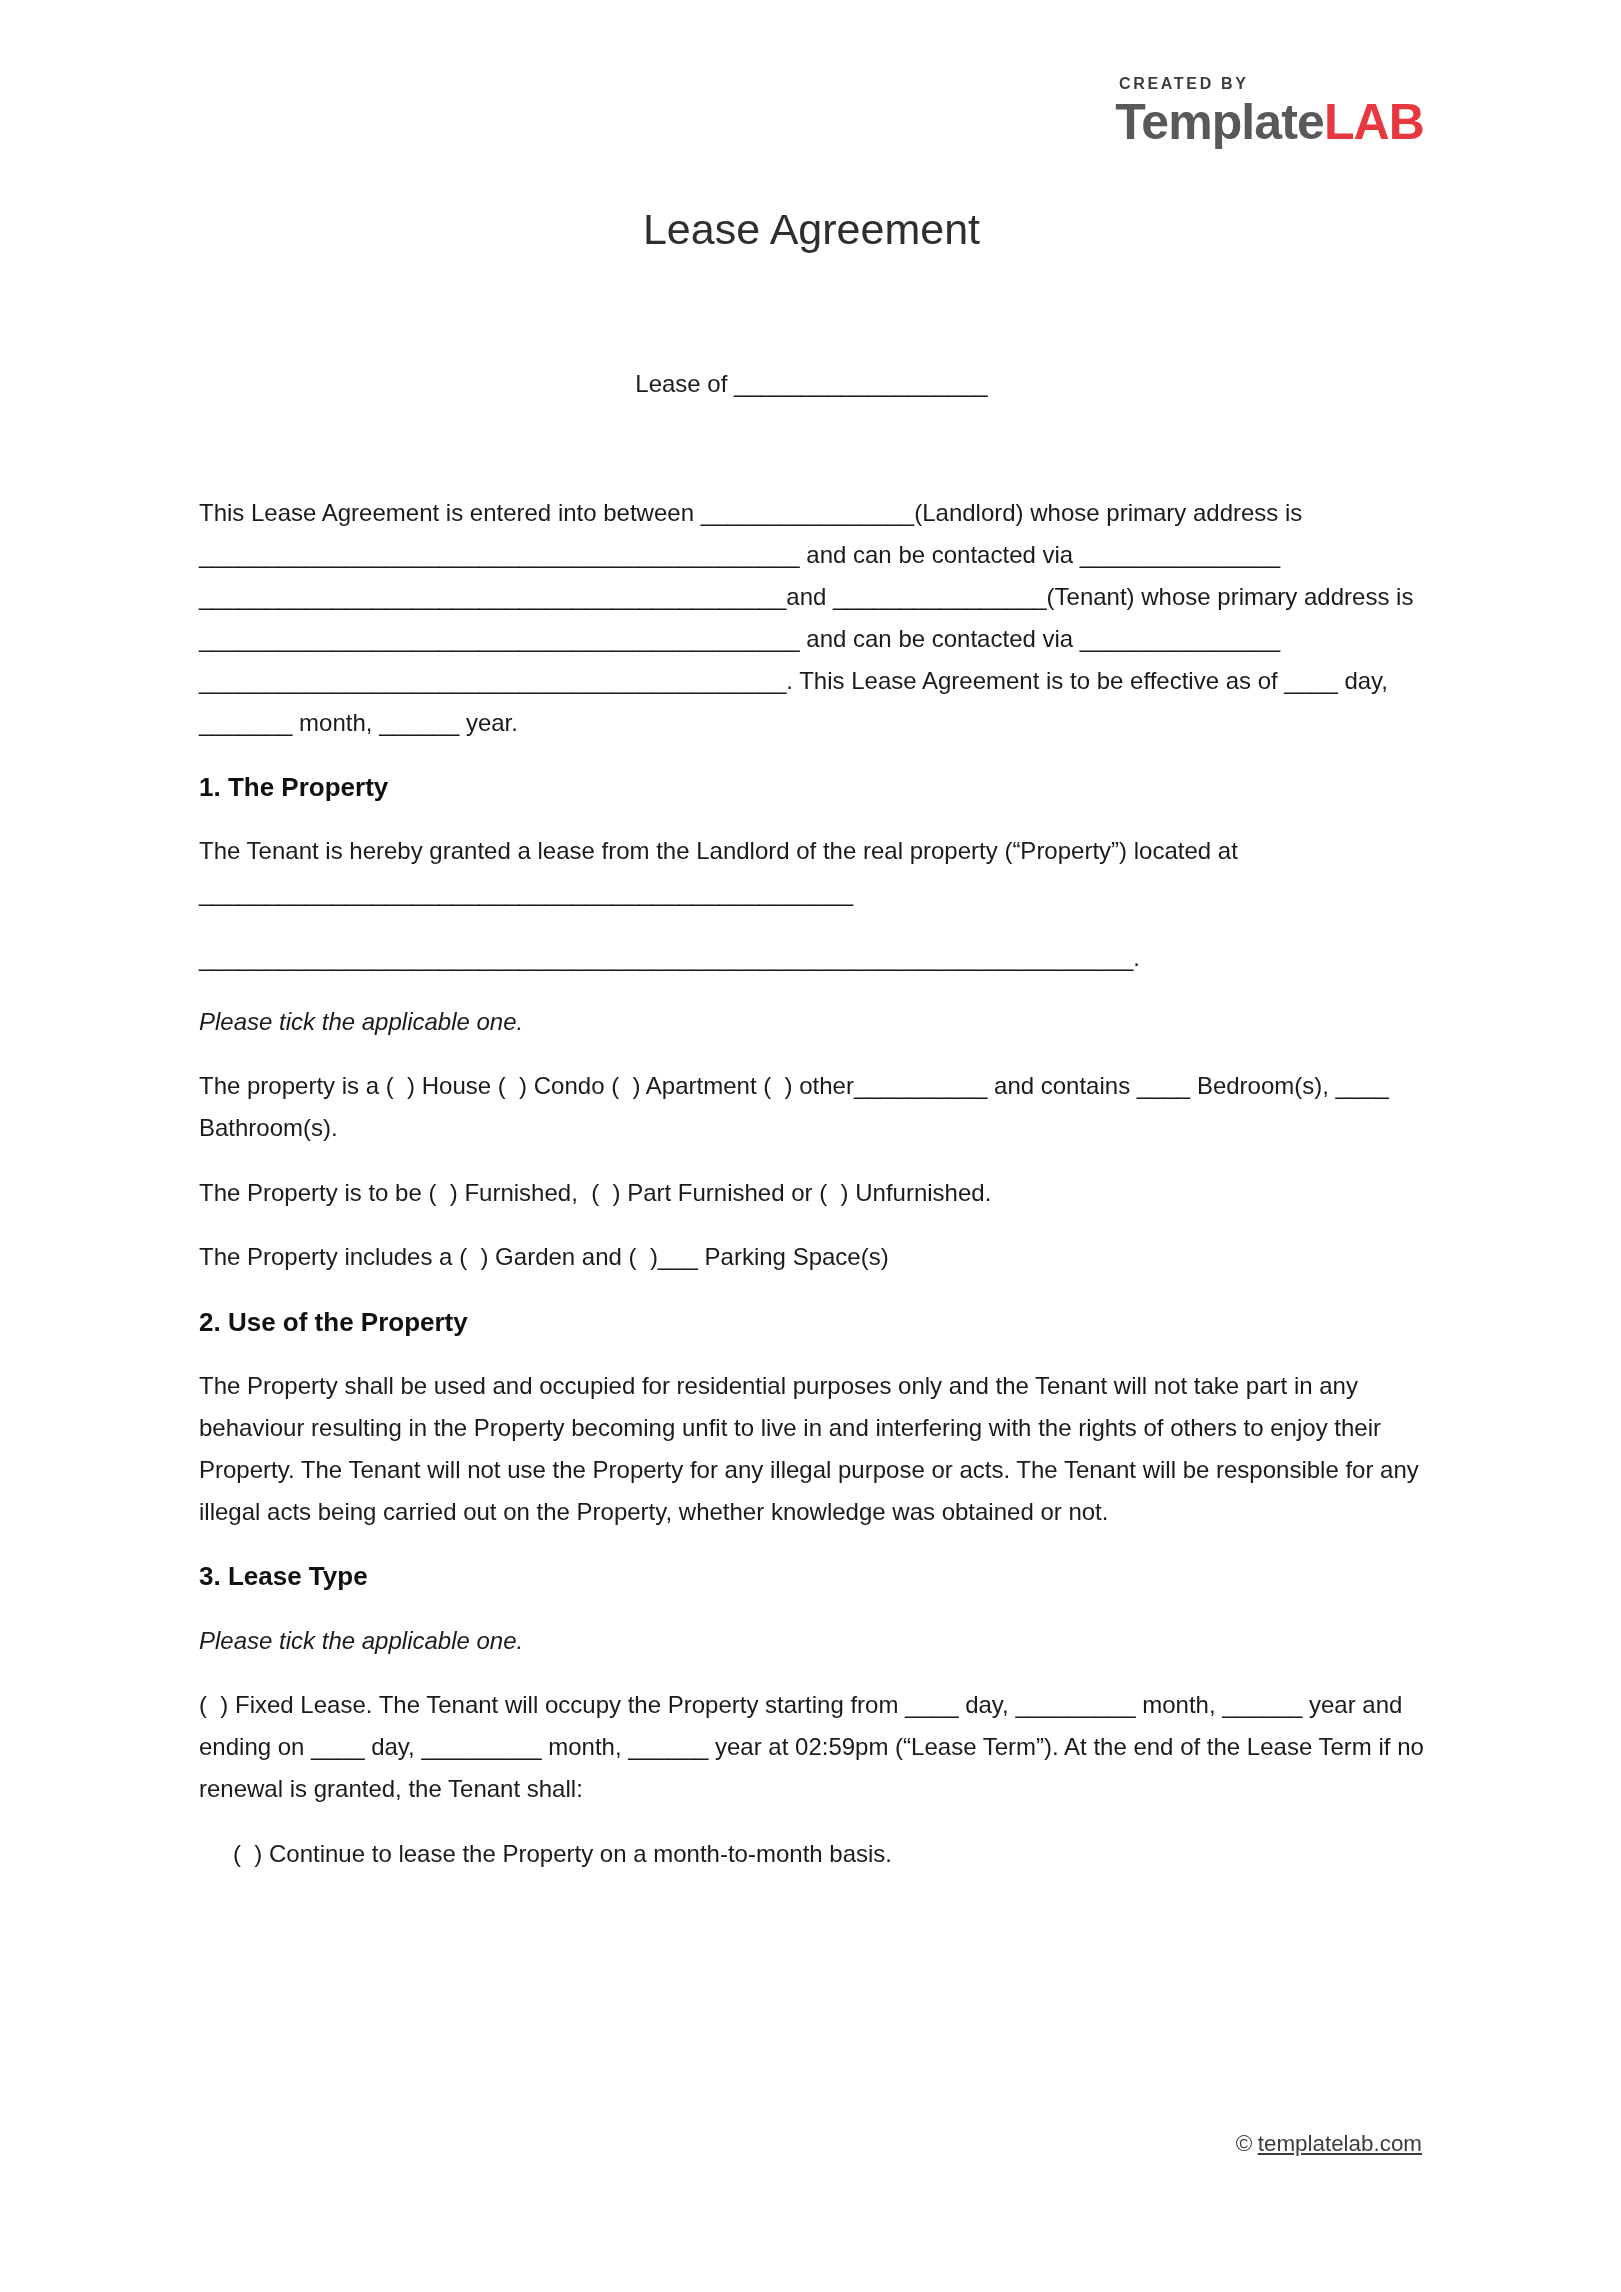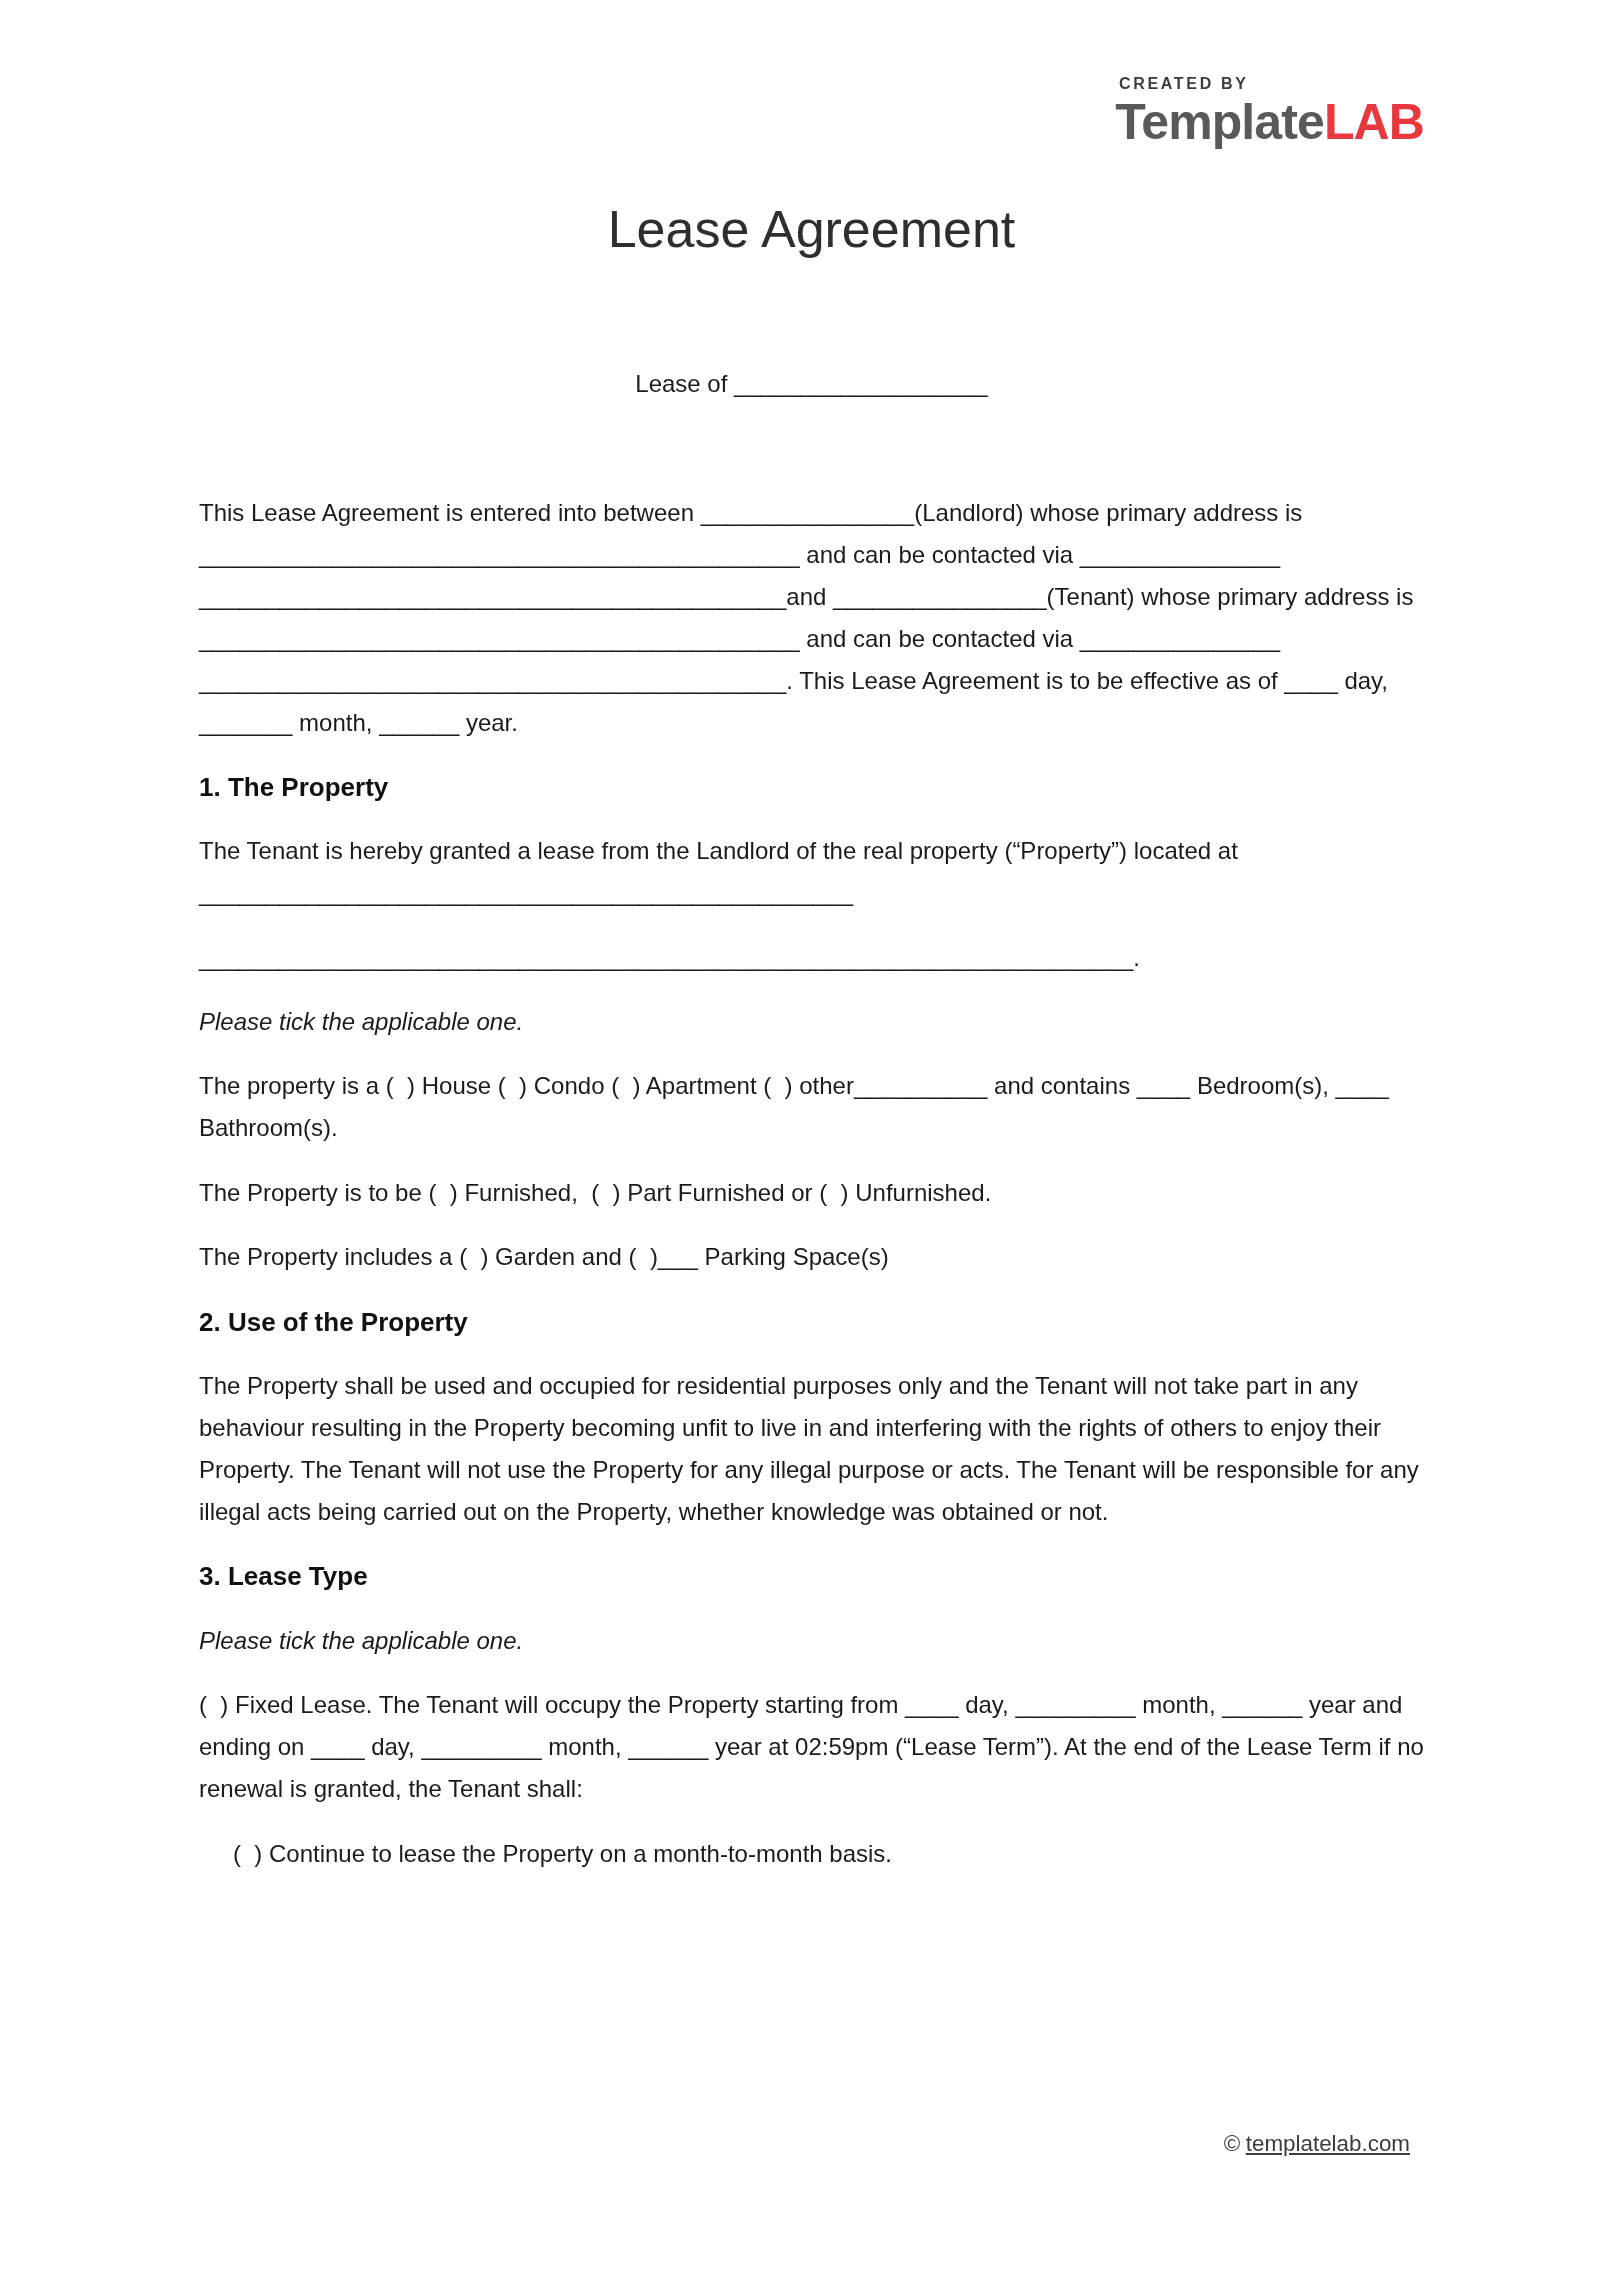--- a/index.html
+++ b/index.html
@@ -44,21 +44,21 @@
     letter-spacing: -0.9px;
     white-space: nowrap;
   }
   .brand-gray { color: #58595b; }
   .brand-red  { color: #e8383f; }
 
   
   .title {
     margin: 54px 0 0;
     text-align: center;
-    font-size: 52px;
+    font-size: 43px;
     font-weight: 400;
     color: #2e2e2e;
     line-height: 56px;
   }
   .state {
     text-align: center;
     margin: 106px 0 0;
   }
 
   
@@ -71,21 +71,21 @@
     color: #111111;
     line-height: 42px;
     margin: 0 0 22.4px;
   }
   .note { font-style: italic; }
   .option { padding-left: 34px; }
 
   
   .footer {
     position: absolute;
-    right: 211px;
+    right: 199px;
     bottom: 82px;
     font-size: 22.4px;
     line-height: 30px;
     color: #3c3c3c;
   }
   .footer-symbol {
     text-decoration: none;
     margin-right: 5.4px;
   }
   .footer-link {

